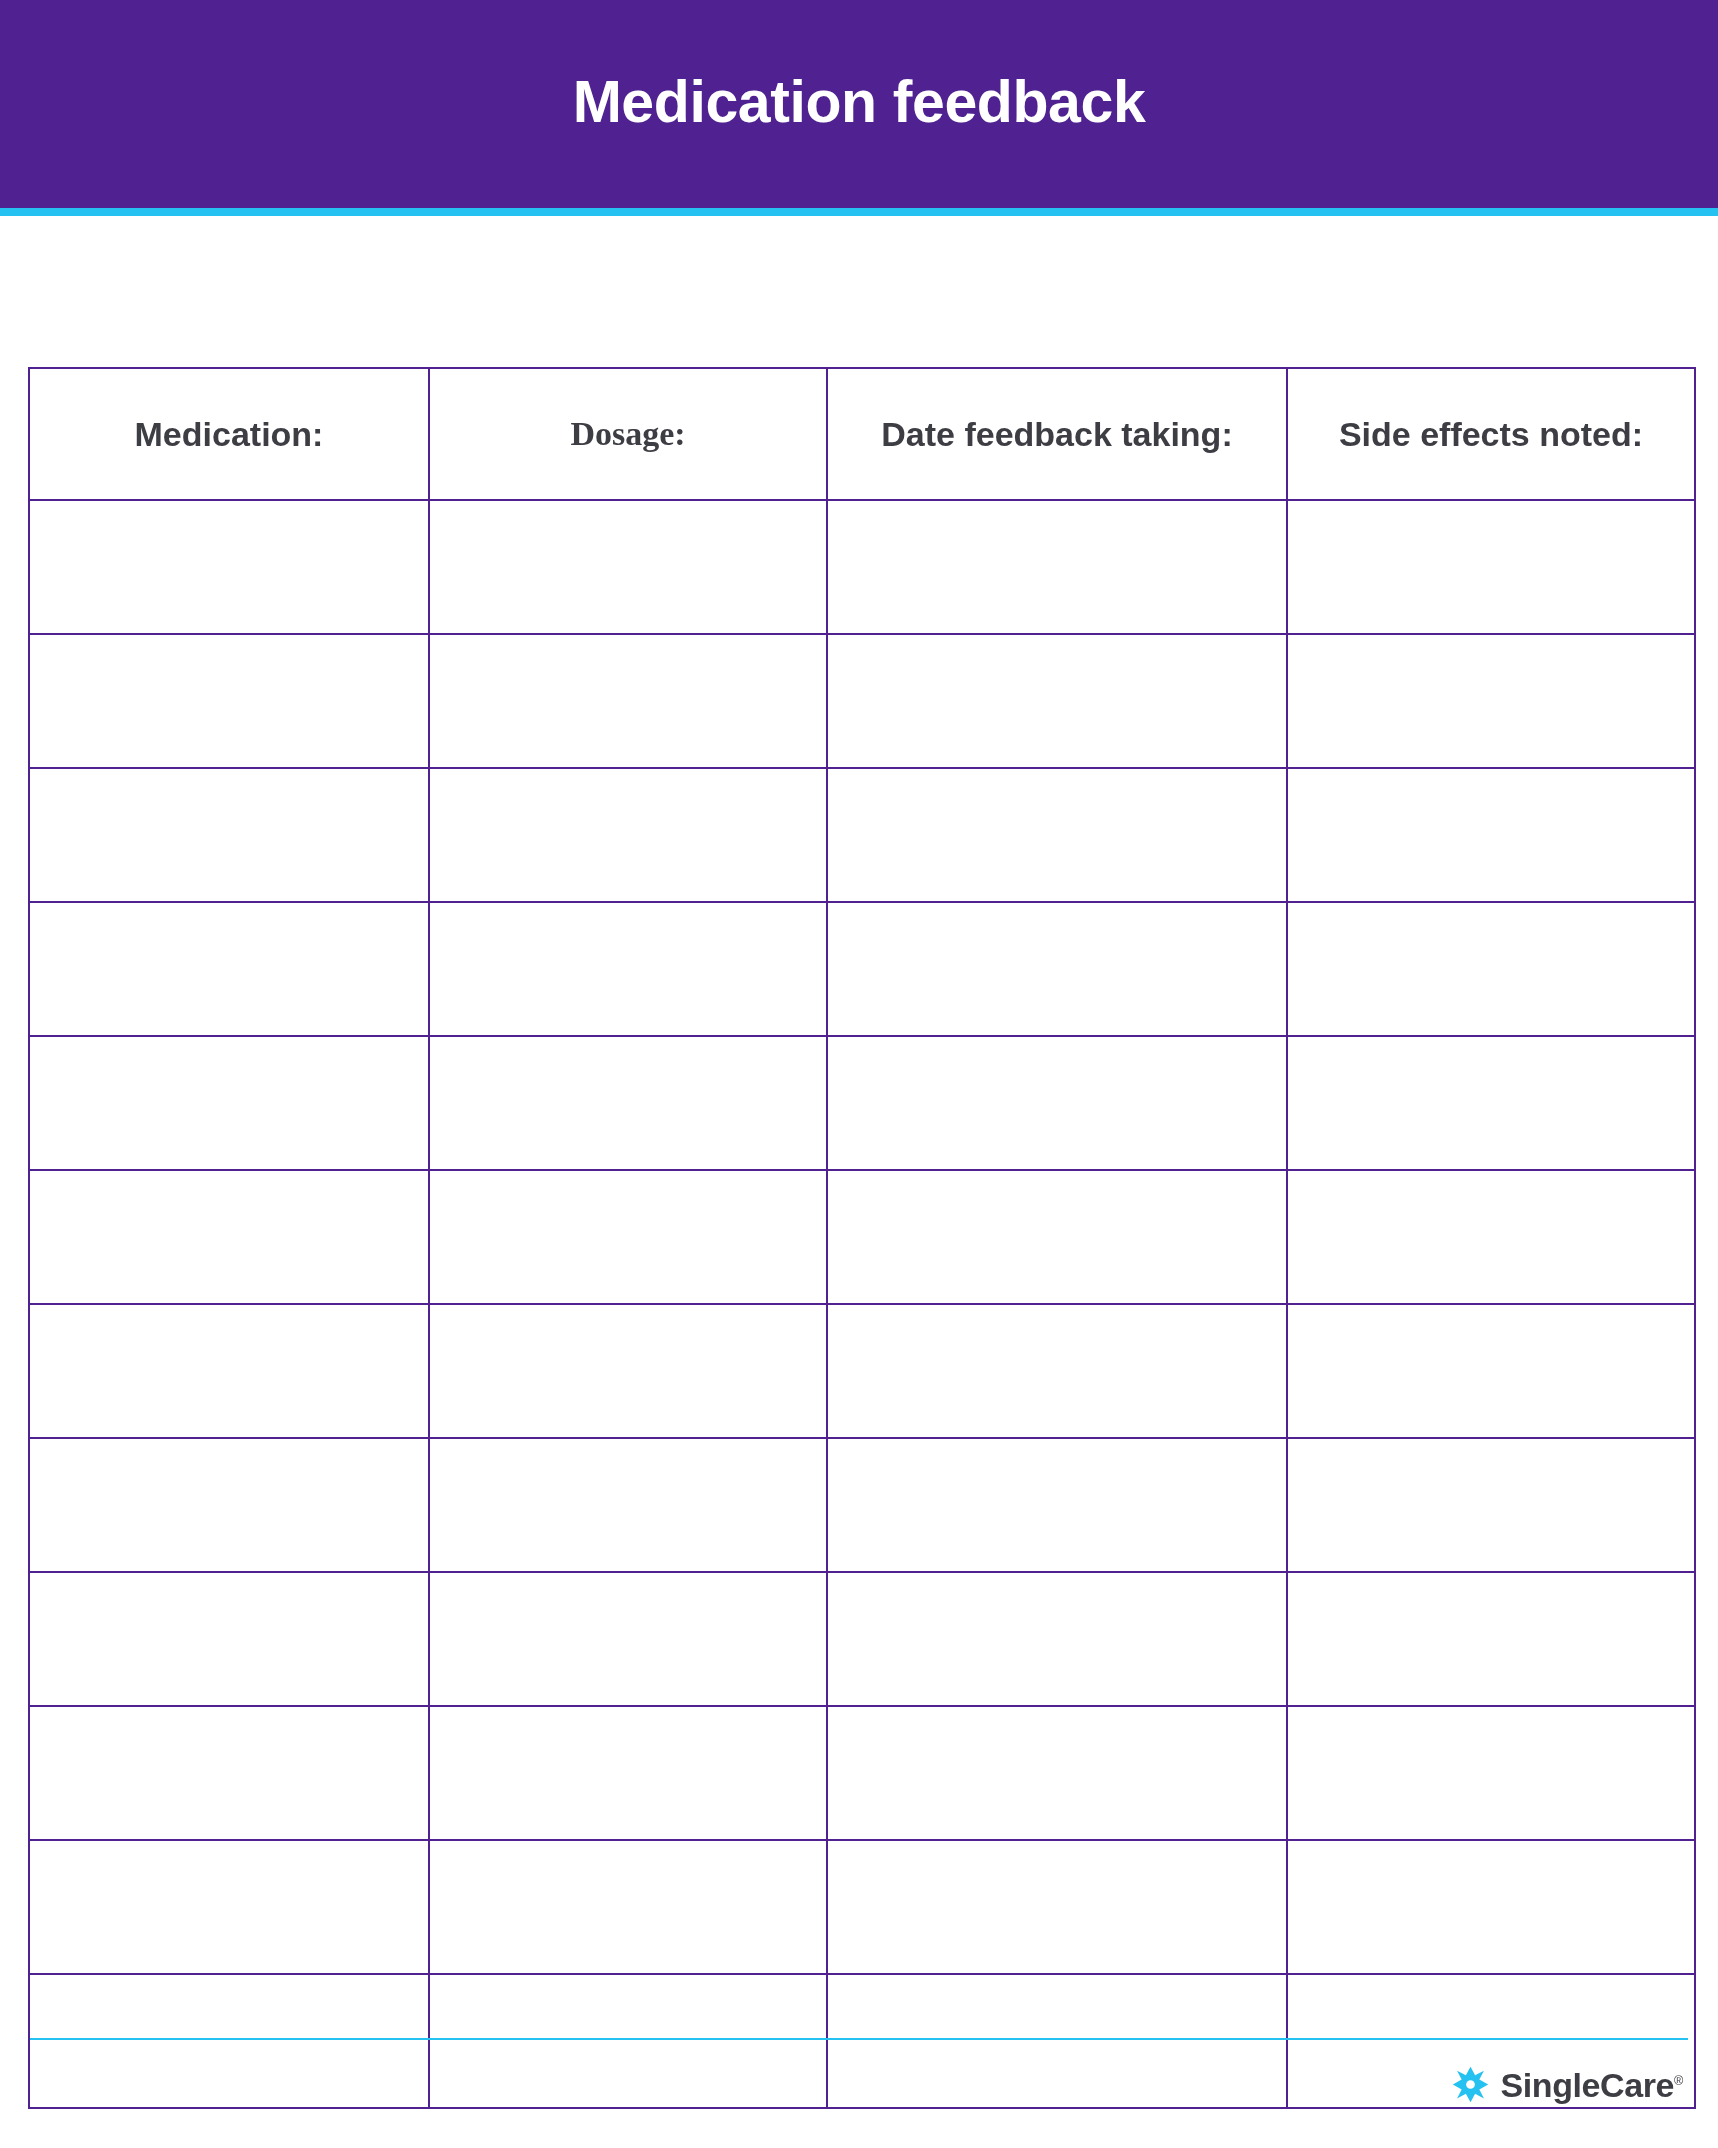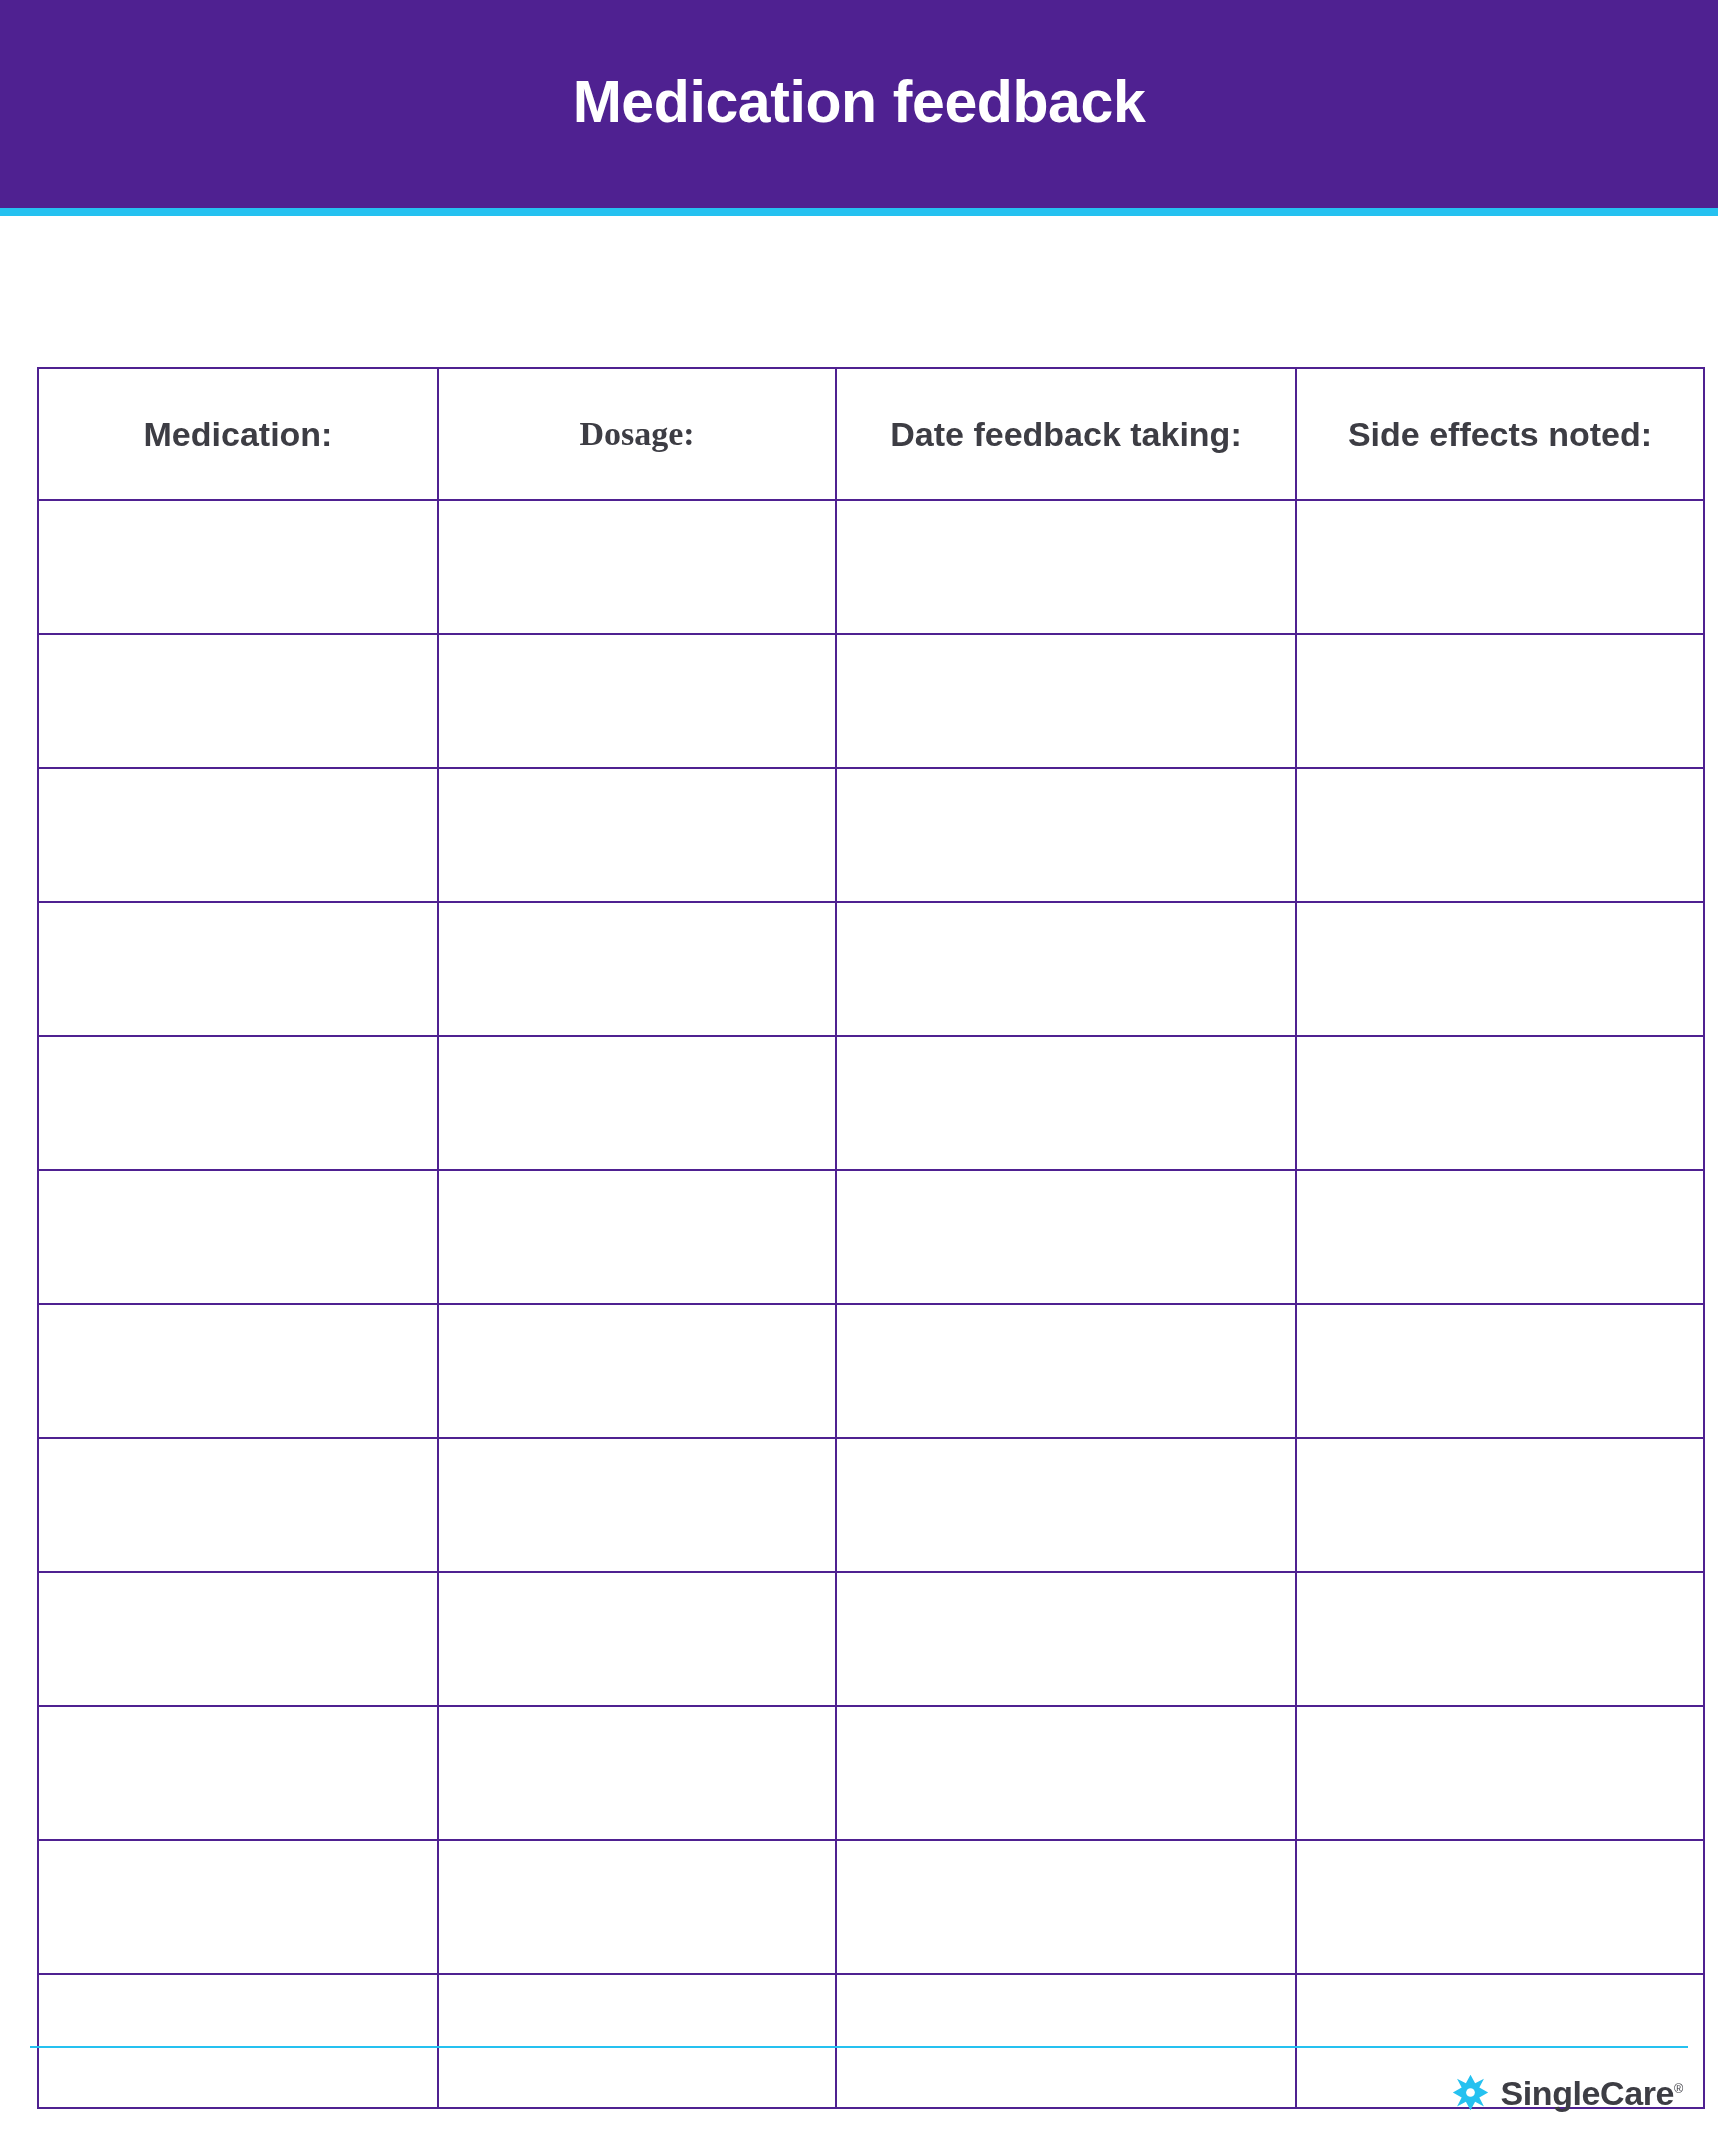--- a/index.html
+++ b/index.html
@@ -43,21 +43,21 @@
   
   .sheet {
     position: relative;
     width: 1718px;
     height: 1932px;
     box-sizing: border-box;
   }
 
   .table-wrap {
     position: absolute;
-    left: 37px;
+    left: 28px;
     top: 151px;
     width: 1658px;
   }
 
   table.grid {
     border-collapse: collapse;
     width: 1658px;
     table-layout: fixed;
   }
   table.grid td, table.grid th {
@@ -85,21 +85,21 @@
   
   .c1 { width: 398px; }
   .c2 { width: 396px; font-family: Liberation Serif, serif; }
   .c3 { width: 458px; }
   .c4 { width: 406px; }
 
   
   .footer {
     position: absolute;
     left: 0;
-    bottom: 8px;
+    bottom: 16px;
     width: 1718px;
     height: 94px;
     box-sizing: border-box;
     margin-top: 48px;
   }
   .footer-rule {
     position: absolute;
     left: 30px;
     top: 0;
     width: 1658px;

